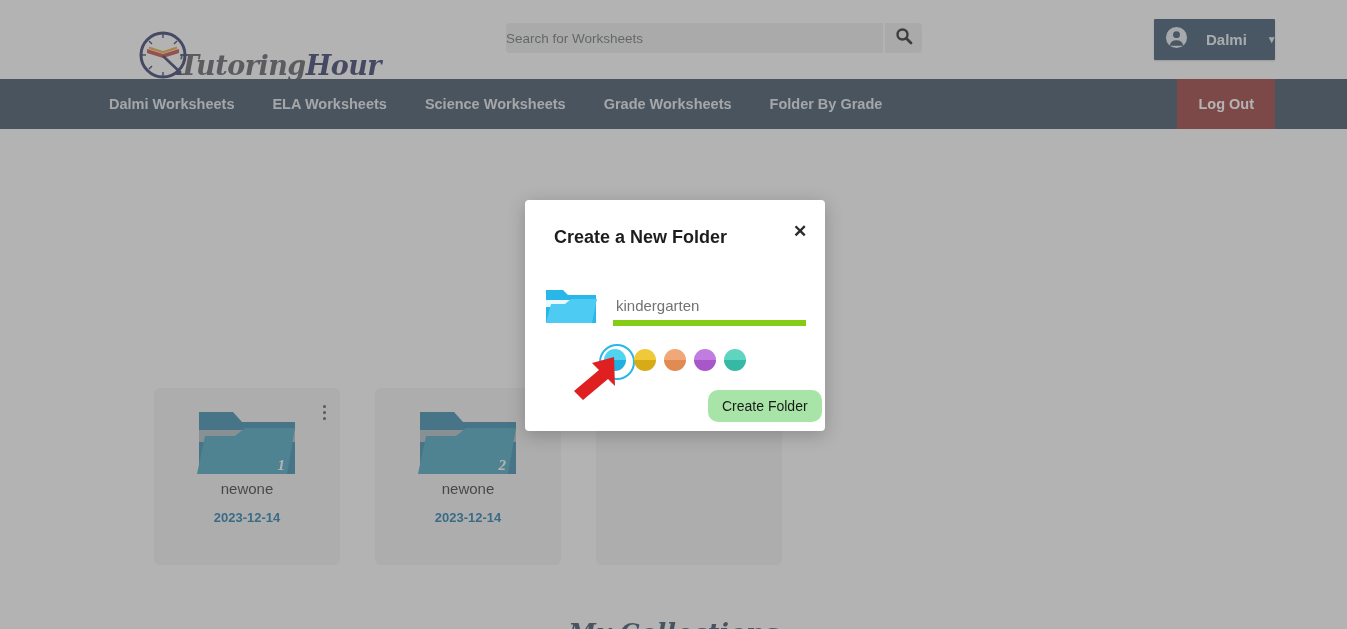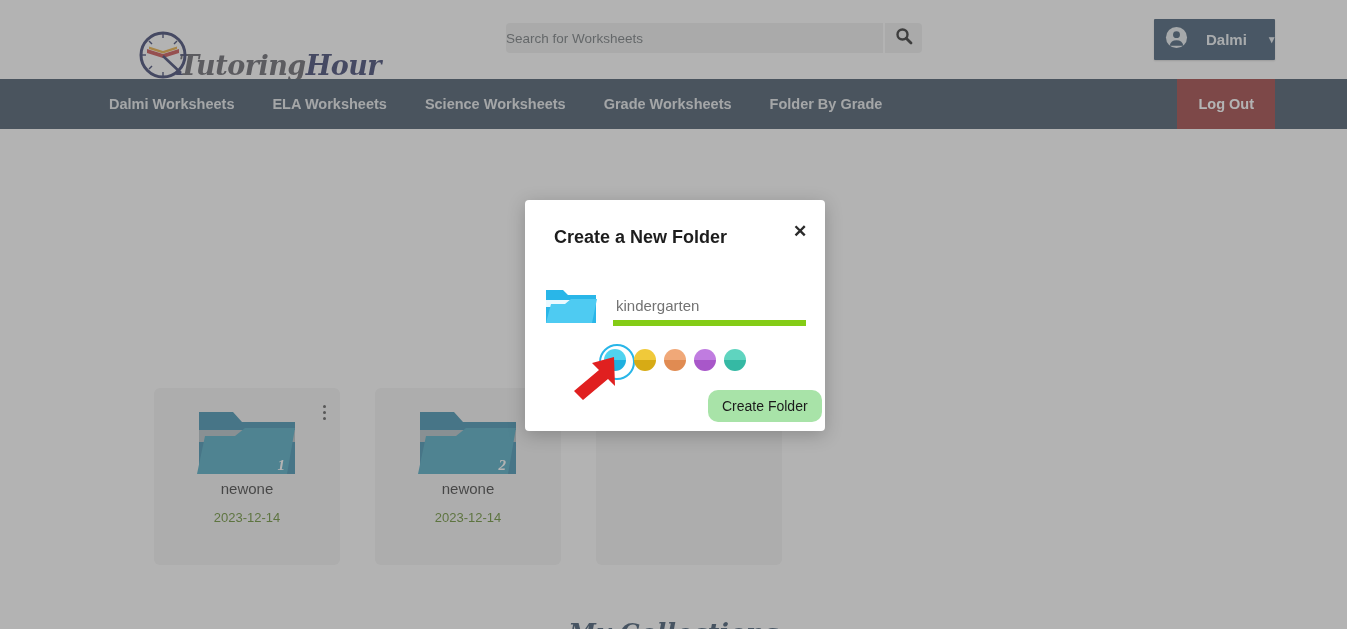--- a/index.html
+++ b/index.html
@@ -74,21 +74,21 @@
     display:flex; flex-direction:column; align-items:center; padding-top:18px; cursor:pointer;
   }
   .kebab { position:absolute; right:14px; top:17px; display:flex; flex-direction:column; gap:3px; cursor:pointer; }
   .kebab i { width:3px; height:3px; background:#3f3f3f; border-radius:50%; display:block; }
   .folder-ico { width:104px; height:74px; position:relative; }
   .folder-badge {
     position:absolute; right:14px; bottom:6px; color:#ffffff; font-style:italic;
     font-weight:700; font-size:15px; font-family:"Liberation Serif", serif;
   }
   .folder-name { font-size:15px; color:#1c1c1c; }
-  .folder-date { margin-top:13px; font-size:13px; color:#4d7c0f; }
+  .folder-date { margin-top:13px; font-size:13px; color:#0369a1;font-weight:bold; }
 
   
   .overlay { position:absolute; inset:0; background:rgba(110,110,110,.52); z-index:20; }
 
   
   .modal {
     position:absolute; left:525px; top:200px; width:300px; height:231px;
     background:#ffffff; border-radius:4px; z-index:30; box-shadow:0 4px 18px rgba(0,0,0,.22);
   }
   .modal-title { position:absolute; left:29px; top:27px; font-size:18px; color:#1d1d1d; font-weight:600; }

